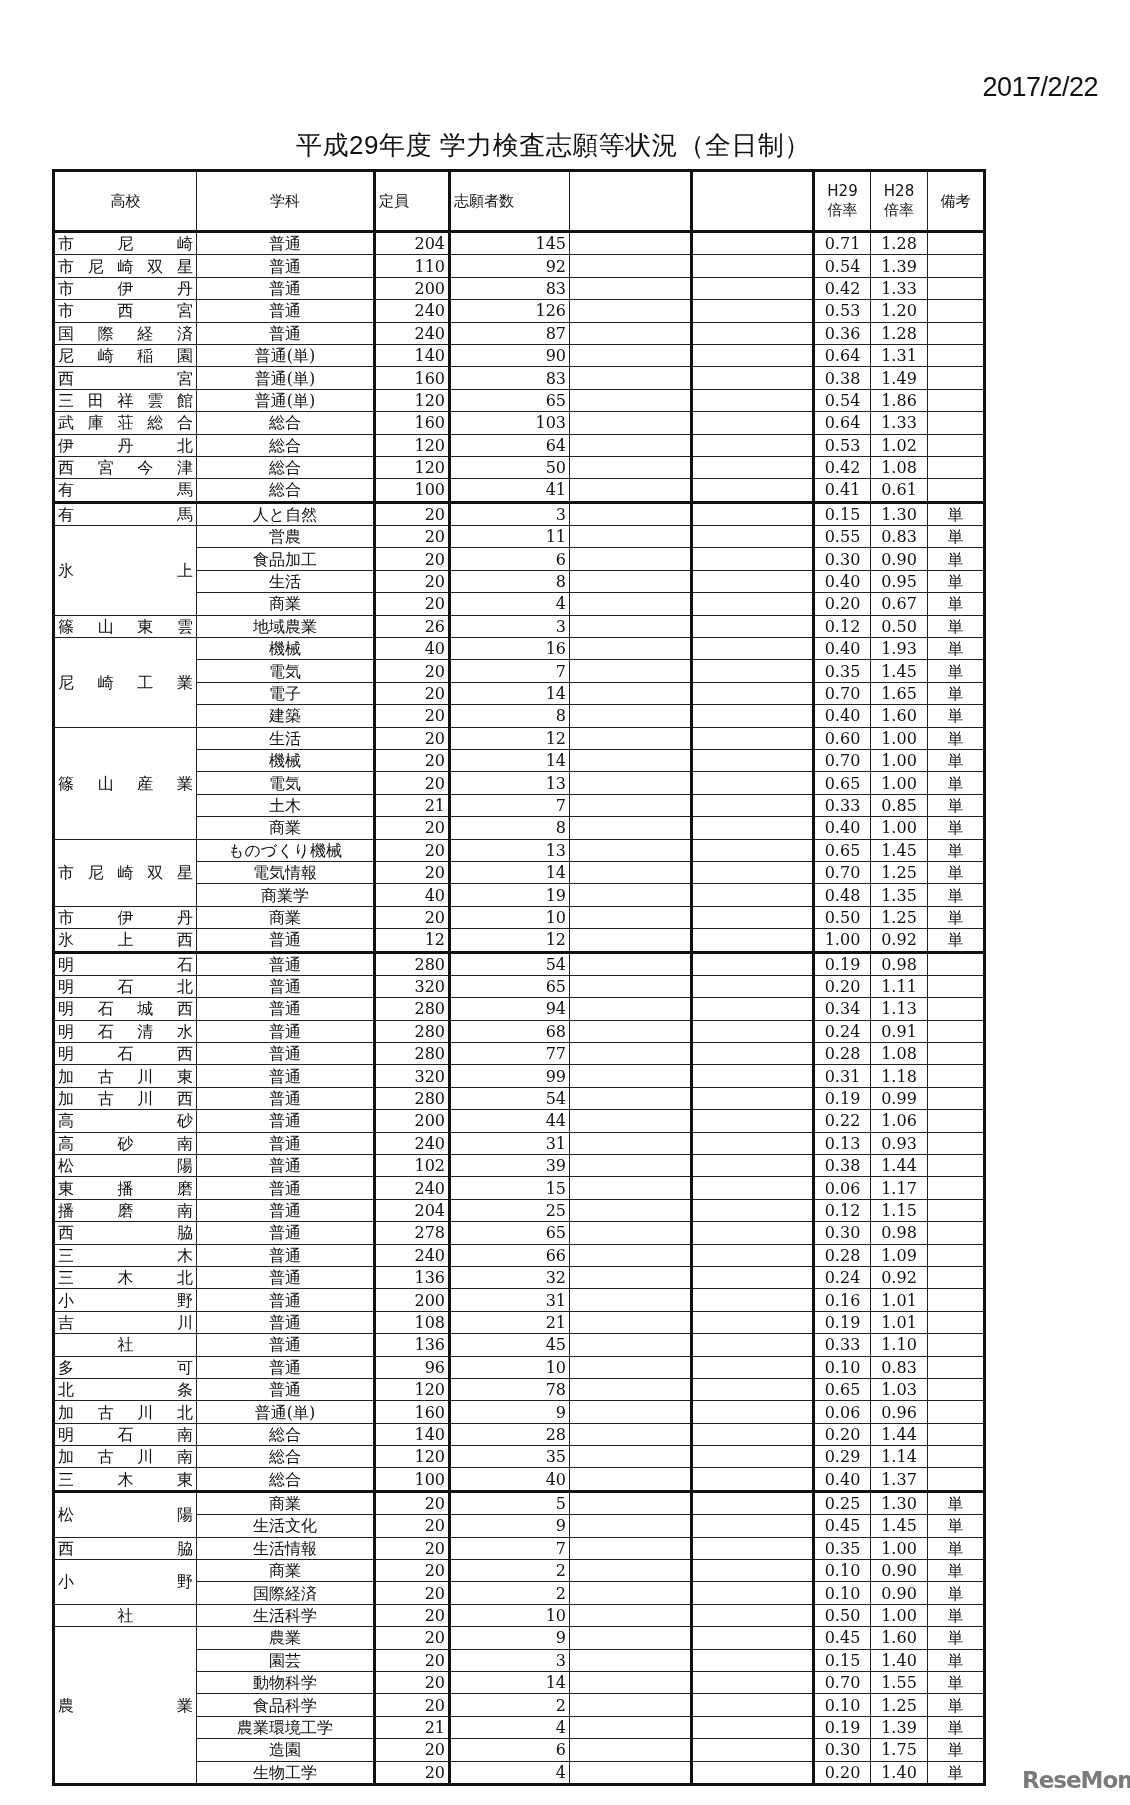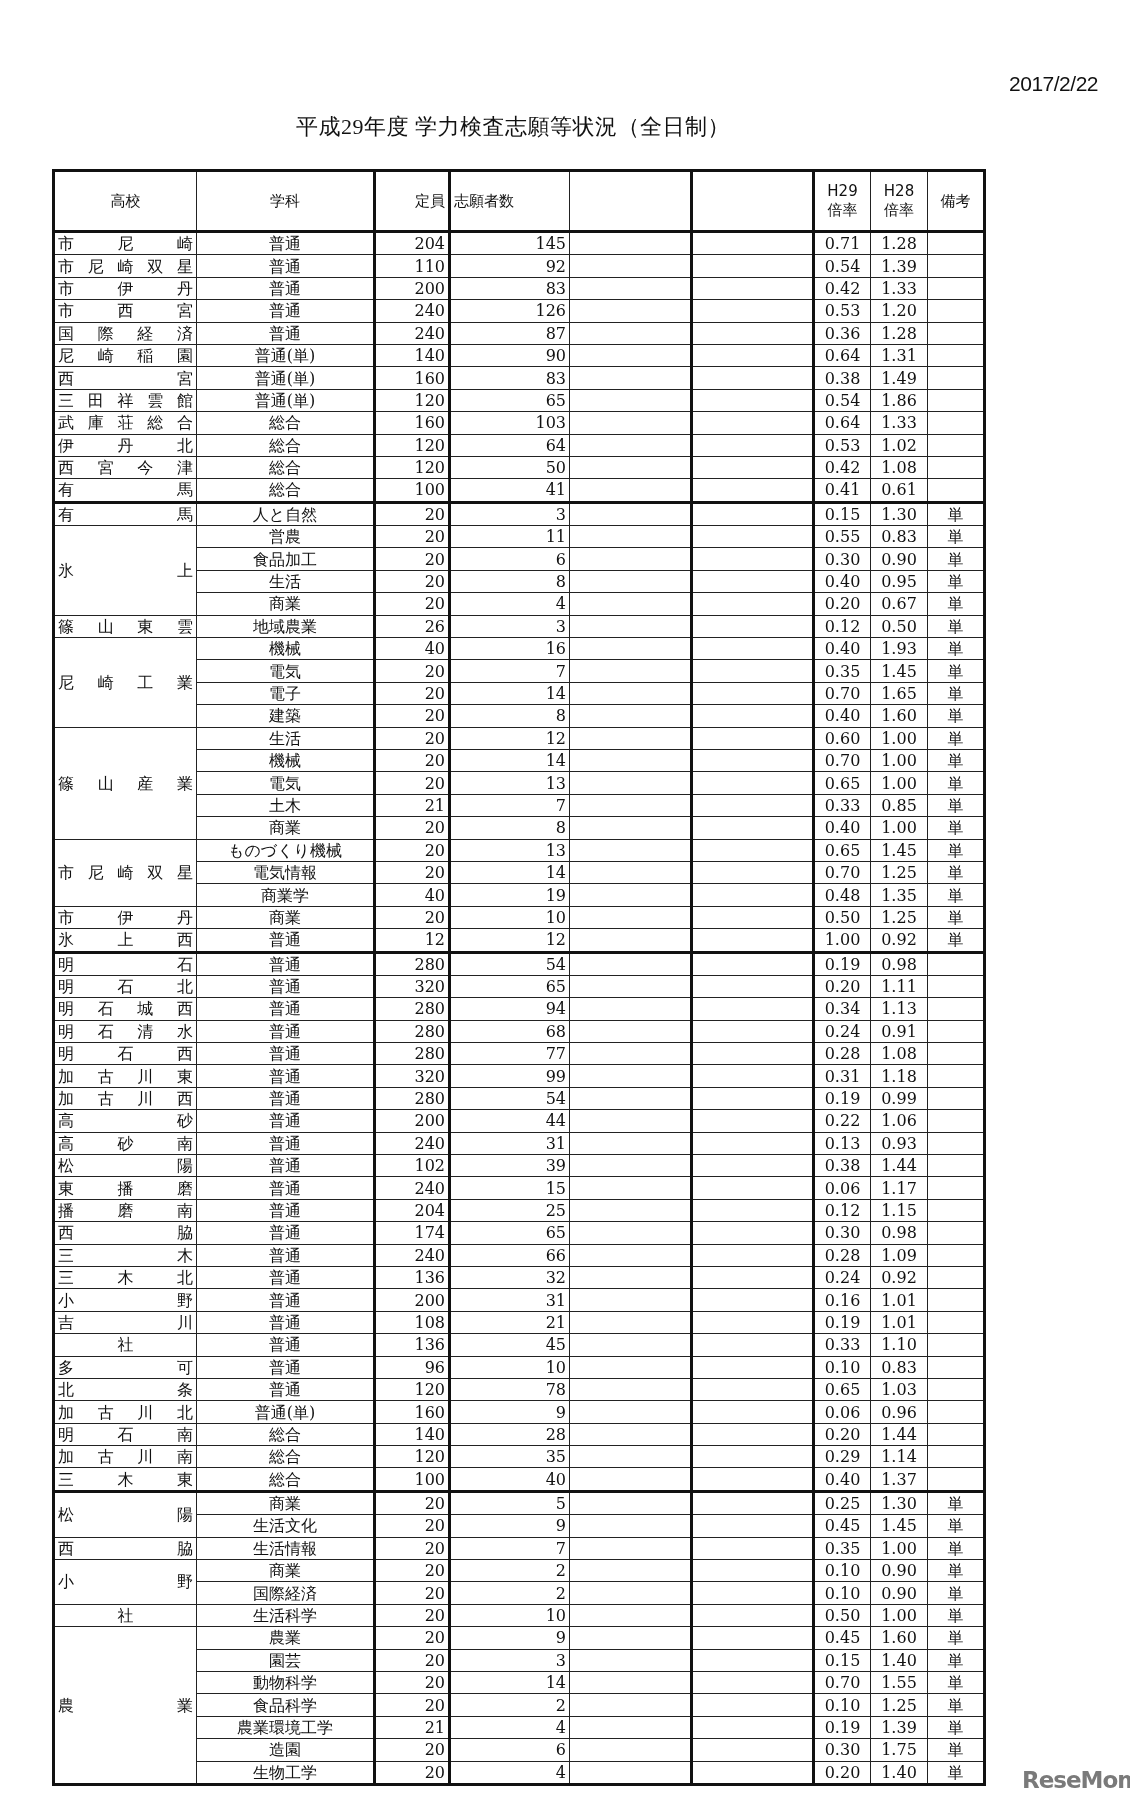--- a/index.html
+++ b/index.html
@@ -1,21 +1,21 @@
 <!DOCTYPE html>
 <html><head>
 <meta charset="utf-8">
 <style>
   html, body { margin: 0; padding: 0; background: #ffffff; }
   body { width: 1130px; height: 1805px; position: relative; overflow: hidden;
          font-family: "DejaVu Serif", "Liberation Serif", serif; color: #111; }
   .date { position: absolute; top: 72px; right: 32px; font-family: "Liberation Sans", "DejaVu Sans", sans-serif;
-          font-size: 21px; letter-spacing: -0.5px; }
-  .title { position: absolute; top: 112px; left: 296px; font-family: Liberation Serif, serif;
-           font-size: 22px; letter-spacing: 0.5px; }
+          font-size: 27px; letter-spacing: -0.5px; }
+  .title { position: absolute; top: 128px; left: 296px; font-family: Liberation Sans, sans-serif;
+           font-size: 26px; letter-spacing: 0.5px; }
   table.grid { position: absolute; left: 52px; top: 169px; border-collapse: collapse;
                border: 3px solid #111; table-layout: fixed; }
   .grid td, .grid th { border: 1.5px solid #222; padding: 0 3px; height: 21.4px; line-height: 21px;
                        font-size: 16px; font-weight: normal; white-space: nowrap; overflow: hidden; }
   .grid thead th { height: 58px; font-family: "DejaVu Sans", sans-serif; font-size: 15px; text-align: center;
                    border-bottom: 3px solid #111; line-height: 19px; }
   .grid .thick-l { border-left: 3px solid #111; }
   .grid tr.sep td { border-top: 3px solid #111; }
   .c-school { width: 135px; text-align: justify; text-align-last: justify; }
   .c-school.center { text-align: center; text-align-last: center; }
@@ -34,21 +34,21 @@
 <body>
 
 <div class="date">2017/2/22</div>
 <div class="title">平成29年度  学力検査志願等状況（全日制）</div>
 
 <table class="grid">
   <thead>
     <tr>
       <th class="c-school" style="text-align:center;text-align-last:center">高校</th>
       <th class="c-dept">学科</th>
-      <th class="c-cap thick-l" style="text-align:right">定員</th>
+      <th class="c-cap thick-l" style="text-align:left">定員</th>
       <th class="c-app thick-l" style="text-align:left">志願者数</th>
       <th class="c-b1"></th>
       <th class="c-b2 thick-l"></th>
       <th class="c-r29 thick-l"><span>H29</span><br><span>倍率</span></th>
       <th class="c-r28"><span>H28</span><br><span>倍率</span></th>
       <th class="c-note">備考</th>
     </tr>
   </thead>
   <tbody id="table-body">
       <tr>
@@ -519,21 +519,21 @@
         <td class="c-app thick-l">25</td>
         <td class="c-b1"></td>
         <td class="c-b2 thick-l"></td>
         <td class="c-r29 thick-l">0.12</td>
         <td class="c-r28">1.15</td>
         <td class="c-note"></td>
       </tr>
       <tr>
         <td class="c-school">西脇</td>
         <td class="c-dept">普通</td>
-        <td class="c-cap thick-l">174</td>
+        <td class="c-cap thick-l">278</td>
         <td class="c-app thick-l">65</td>
         <td class="c-b1"></td>
         <td class="c-b2 thick-l"></td>
         <td class="c-r29 thick-l">0.30</td>
         <td class="c-r28">0.98</td>
         <td class="c-note"></td>
       </tr>
       <tr>
         <td class="c-school">三木</td>
         <td class="c-dept">普通</td>

